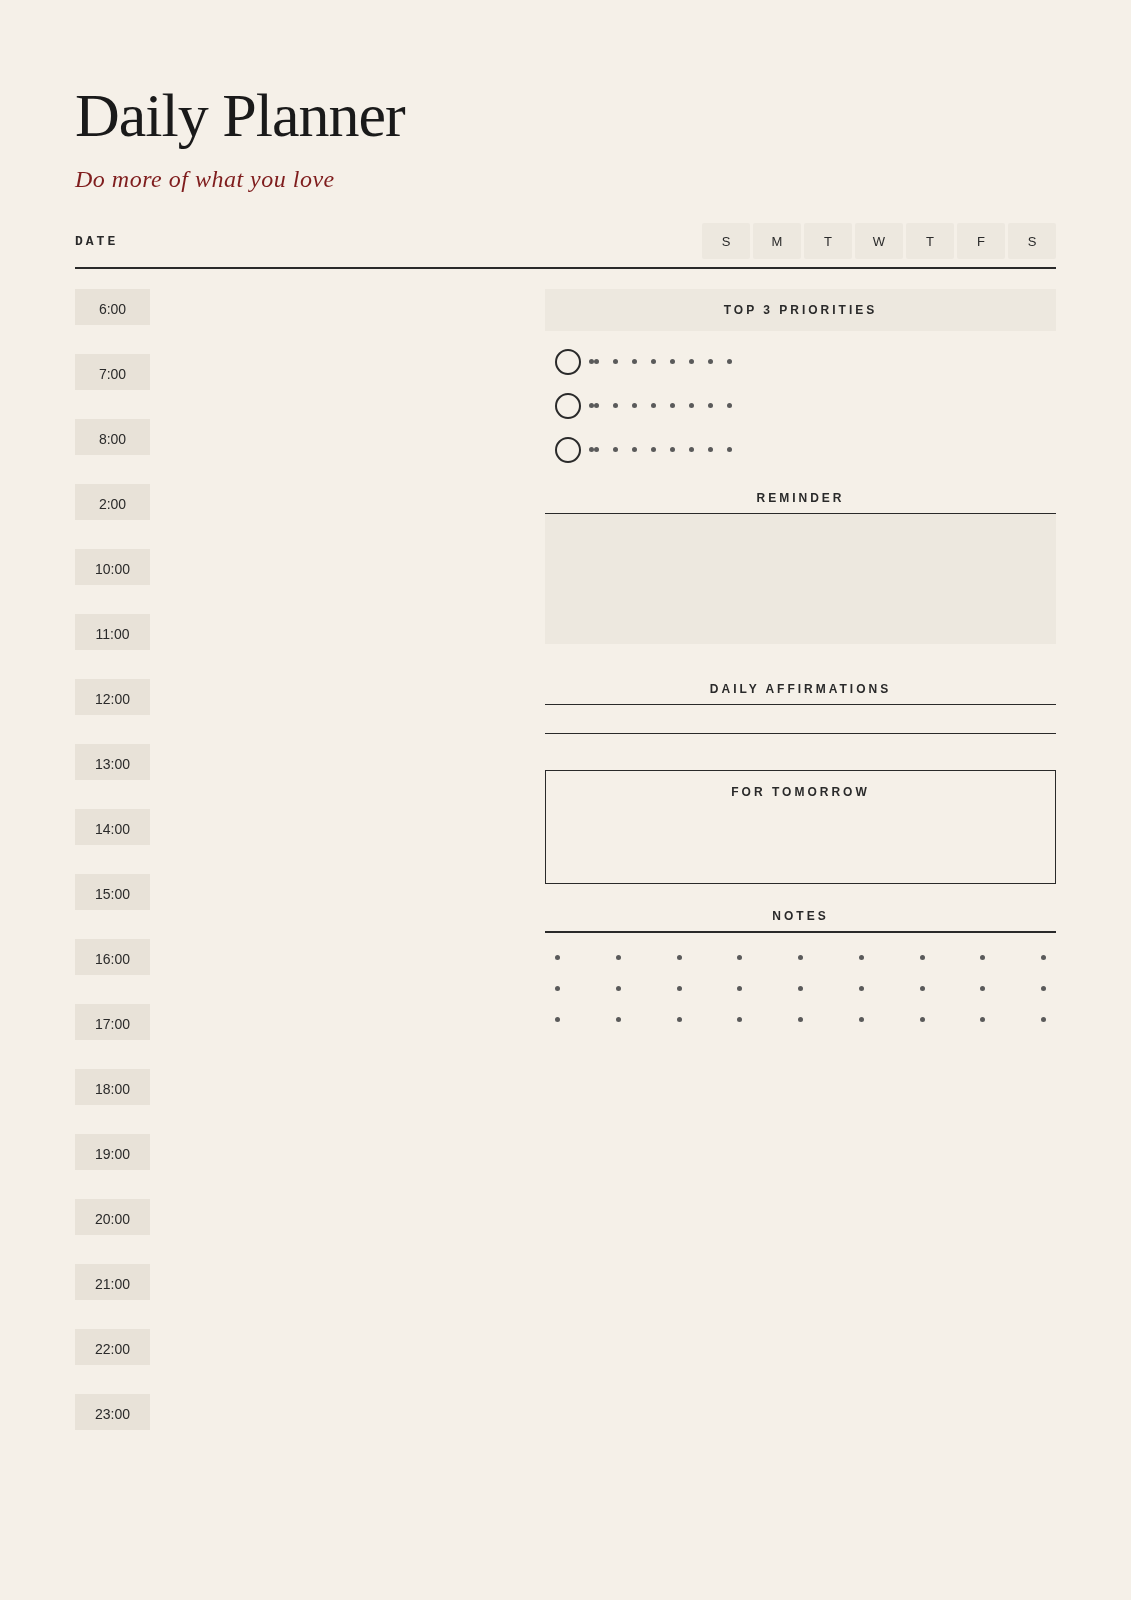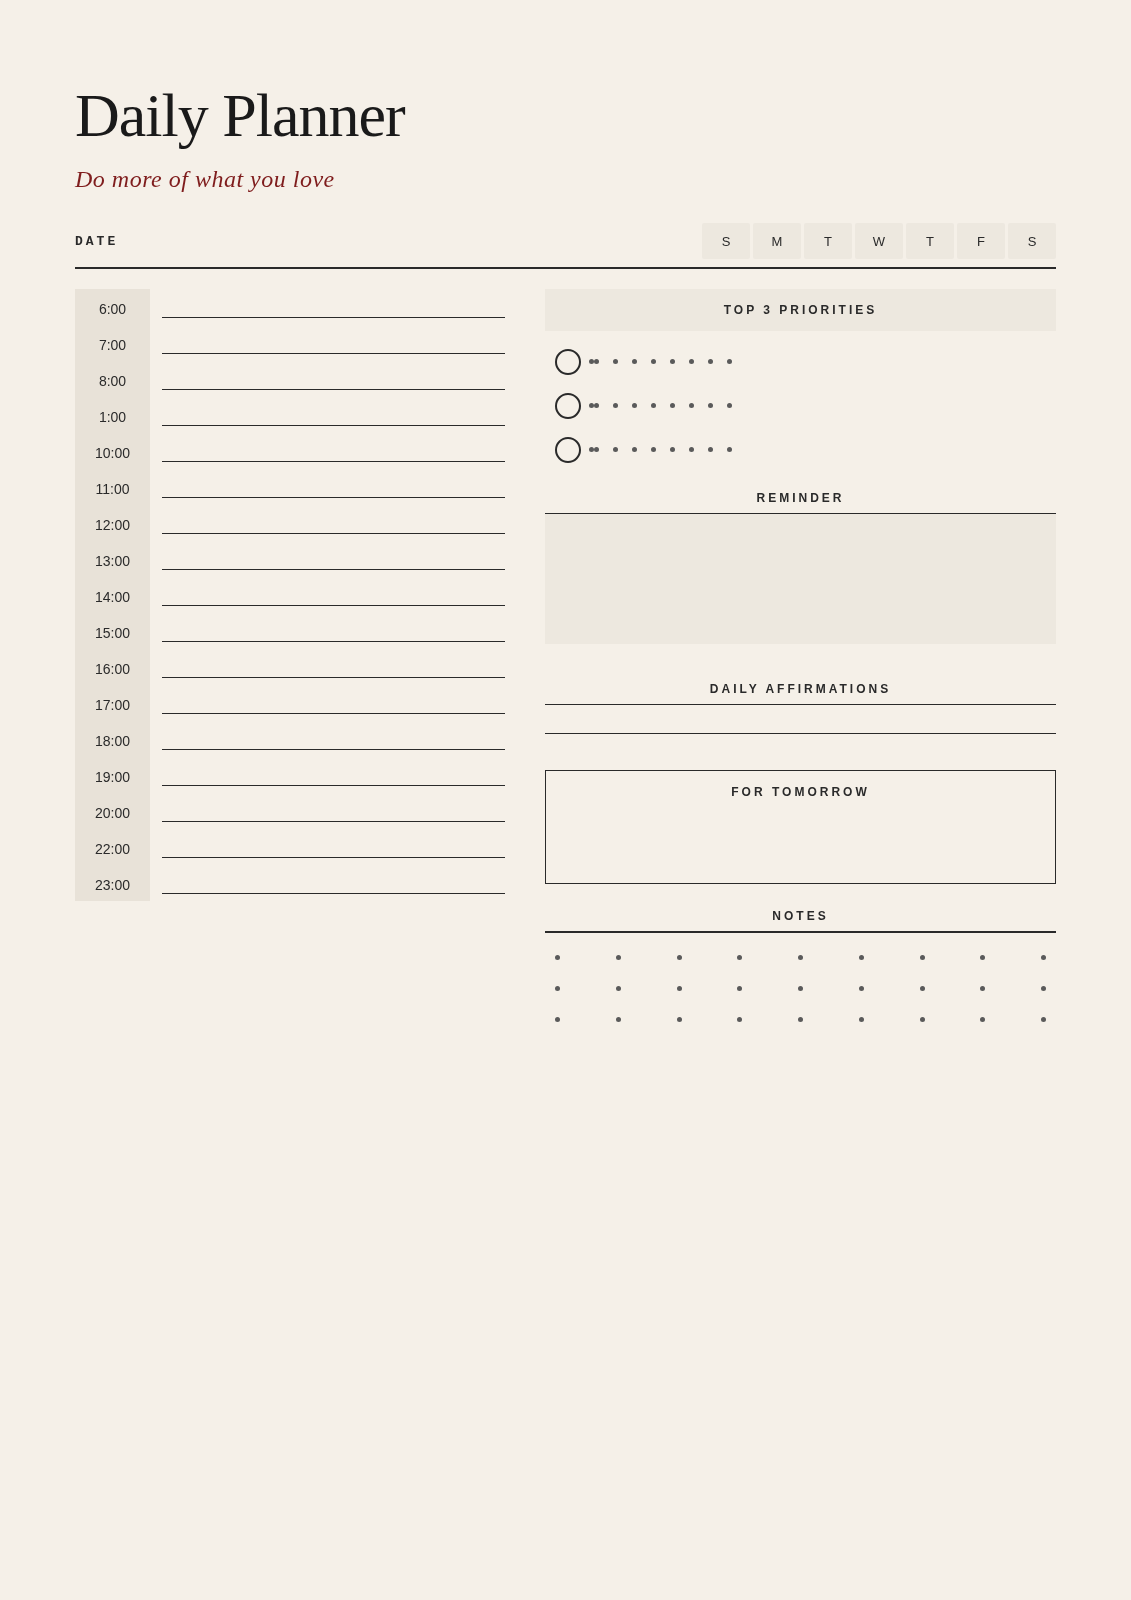--- a/index.html
+++ b/index.html
@@ -100,20 +100,21 @@
 
     
     .schedule-column {
       flex: 0 0 430px;
     }
 
     .time-slot {
       display: flex;
       align-items: flex-start;
       margin-bottom: 0;
+      flex-direction: column;
     }
 
     .time-label {
       width: 75px;
       padding: 12px 0 8px 0;
       font-size: 14px;
       color: #2a2a2a;
       font-family: Arial, sans-serif;
       background: #e8e2d8;
       text-align: center;
@@ -326,21 +327,21 @@
       </div>
 
       <div class="time-slot">
         <div class="time-label">8:00</div>
         <div class="time-line-area">
             <div class="time-line"></div>
           </div>
       </div>
 
       <div class="time-slot">
-        <div class="time-label">1:00</div>
+        <div class="time-label">2:00</div>
         <div class="time-line-area">
             <div class="time-line"></div>
           </div>
       </div>
 
       <div class="time-slot">
         <div class="time-label">10:00</div>
         <div class="time-line-area">
             <div class="time-line"></div>
           </div>
@@ -409,20 +410,26 @@
           </div>
       </div>
 
       <div class="time-slot">
         <div class="time-label">20:00</div>
         <div class="time-line-area">
             <div class="time-line"></div>
           </div>
       </div>
 
+      <div class="time-slot">
+        <div class="time-label">21:00</div>
+        <div class="time-line-area">
+            <div class="time-line"></div>
+          </div>
+      </div>
 
       <div class="time-slot">
         <div class="time-label">22:00</div>
         <div class="time-line-area">
             <div class="time-line"></div>
           </div>
       </div>
 
       <div class="time-slot">
         <div class="time-label">23:00</div>

